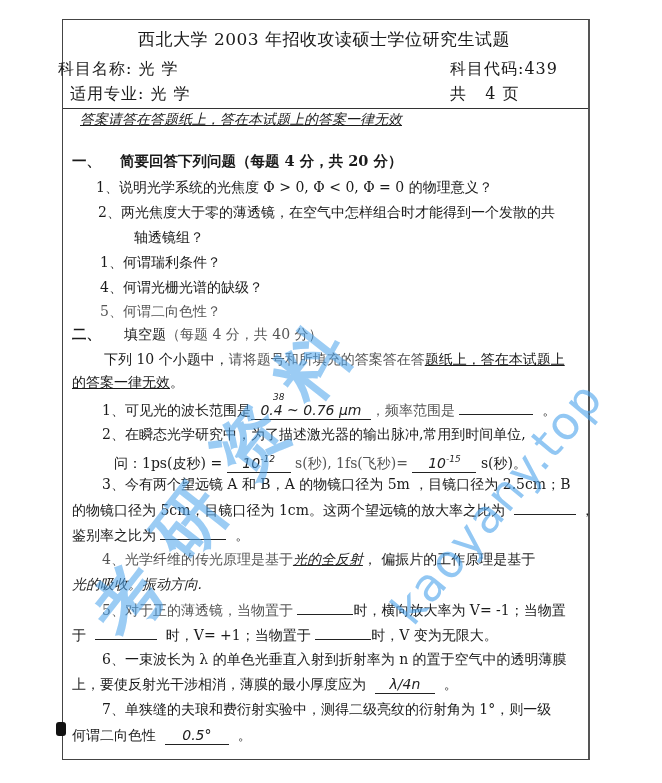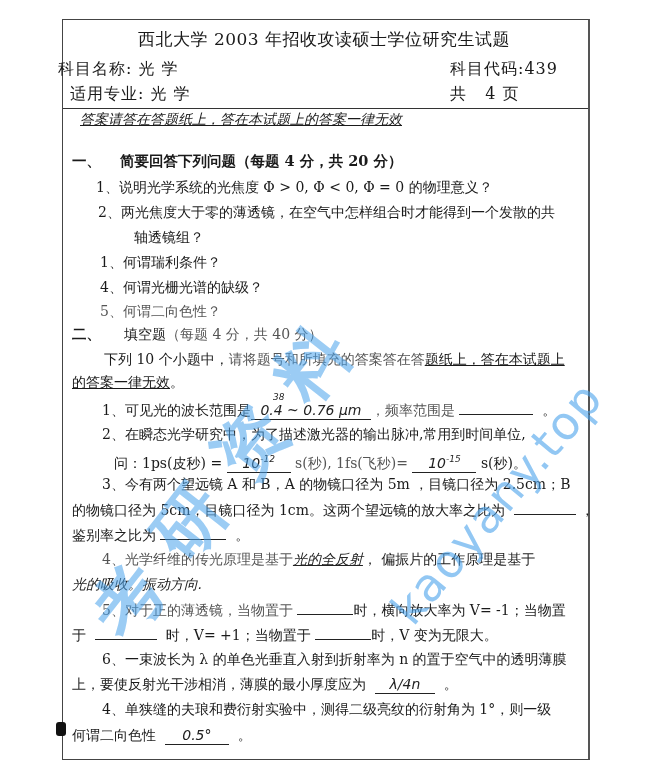--- a/index.html
+++ b/index.html
@@ -89,21 +89,21 @@
 </div>
 <div class="line" style="left:72px;top:625px;">
   <span>于</span>&nbsp;&nbsp;<span class="blank" style="width:62px;"></span>&nbsp;&nbsp;<span>时，V= +1；当物置于</span>&nbsp;<span class="blank" style="width:56px;"></span><span>时，V 变为无限大。</span>
 </div>
 
 <div class="line" style="left:102px;top:650px;">6、一束波长为 λ 的单色光垂直入射到折射率为 n 的置于空气中的透明薄膜</div>
 <div class="line" style="left:72px;top:675px;">
   <span>上，要使反射光干涉相消，薄膜的最小厚度应为</span>&nbsp;&nbsp;<span class="hwblank hw bold" style="width:60px;">λ/4n</span>&nbsp;&nbsp;<span>。</span>
 </div>
 
-<div class="line" style="left:102px;top:700px;">4、单狭缝的夫琅和费衍射实验中，测得二级亮纹的衍射角为 1°，则一级</div>
+<div class="line" style="left:102px;top:700px;">7、单狭缝的夫琅和费衍射实验中，测得二级亮纹的衍射角为 1°，则一级</div>
 <div class="line" style="left:72px;top:726px;">
   <span>何谓二向色性</span>&nbsp;&nbsp;<span class="hwblank hw bold" style="width:64px;">0.5°</span>&nbsp;&nbsp;<span>。</span>
 </div>
 
 <div class="blot"></div>
 
 <div class="wm wm-brush" style="left:70px;top:600px;">考研资料</div>
 <div class="wm wm-url" style="left:380px;top:600px;">kaoyany.top</div>
 
 </body></html>

